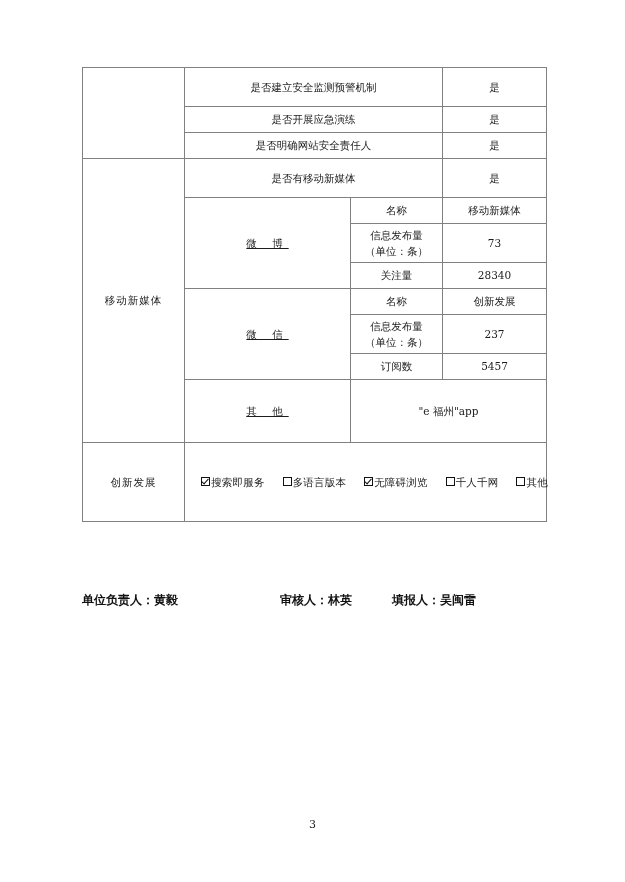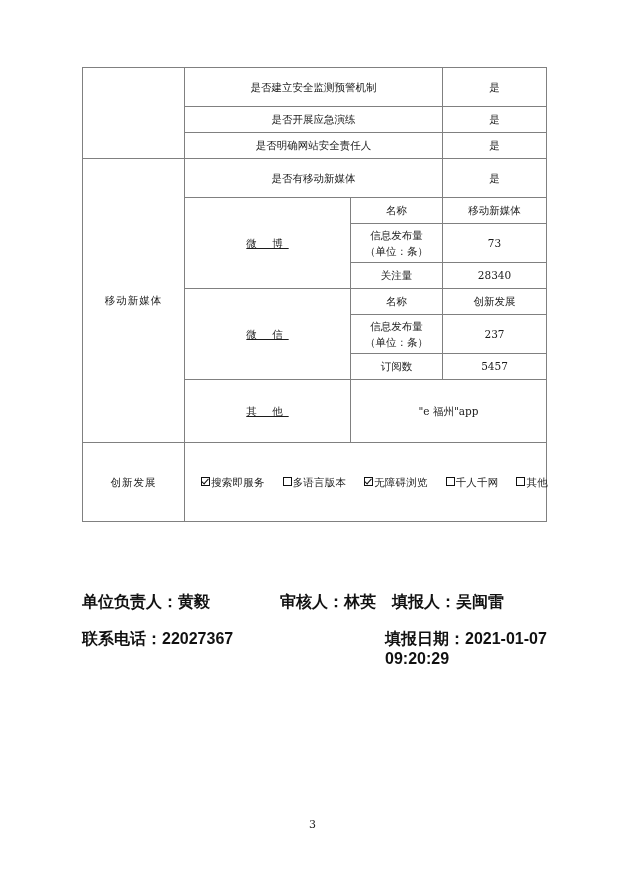--- a/index.html
+++ b/index.html
@@ -108,23 +108,23 @@
     transform: rotate(42deg);
   }
   .chk-label { letter-spacing: 0.2px; }
 
   
   .footer {
     position: absolute;
     left: 82px;
     top: 592px;
     width: 470px;
-    font-family: Liberation Sans, sans-serif;
+    font-family: Liberation Serif, serif;
     font-weight: bold;
-    font-size: 16px;
+    font-size: 12px;
     color: #111;
   }
   .foot-row {
     position: relative;
     height: 37px;
   }
   .f-a { position: absolute; left: 0;    top: 0; }
   .f-b { position: absolute; left: 178px; top: 0; margin-left: 20px; }
   .f-c { position: absolute; left: 310px; top: 0; }
   .f-d { position: absolute; left: 0;    top: 0; }
@@ -245,21 +245,17 @@
 
     </tbody>
   </table>
 
   <div class="footer">
     <div class="foot-row">
       <span class="f-a">单位负责人：黄毅</span>
       <span class="f-b">审核人：林英</span>
       <span class="f-c">填报人：吴闽雷</span>
     </div>
-    <div class="foot-row">
-      <span class="f-d">联系电话：22027367</span>
-      <span class="f-e">填报日期：2021-01-07  09:20:29</span>
-    </div>
   </div>
 
   <div class="pagenum">3</div>
 
 </div>
 
 </body></html>

